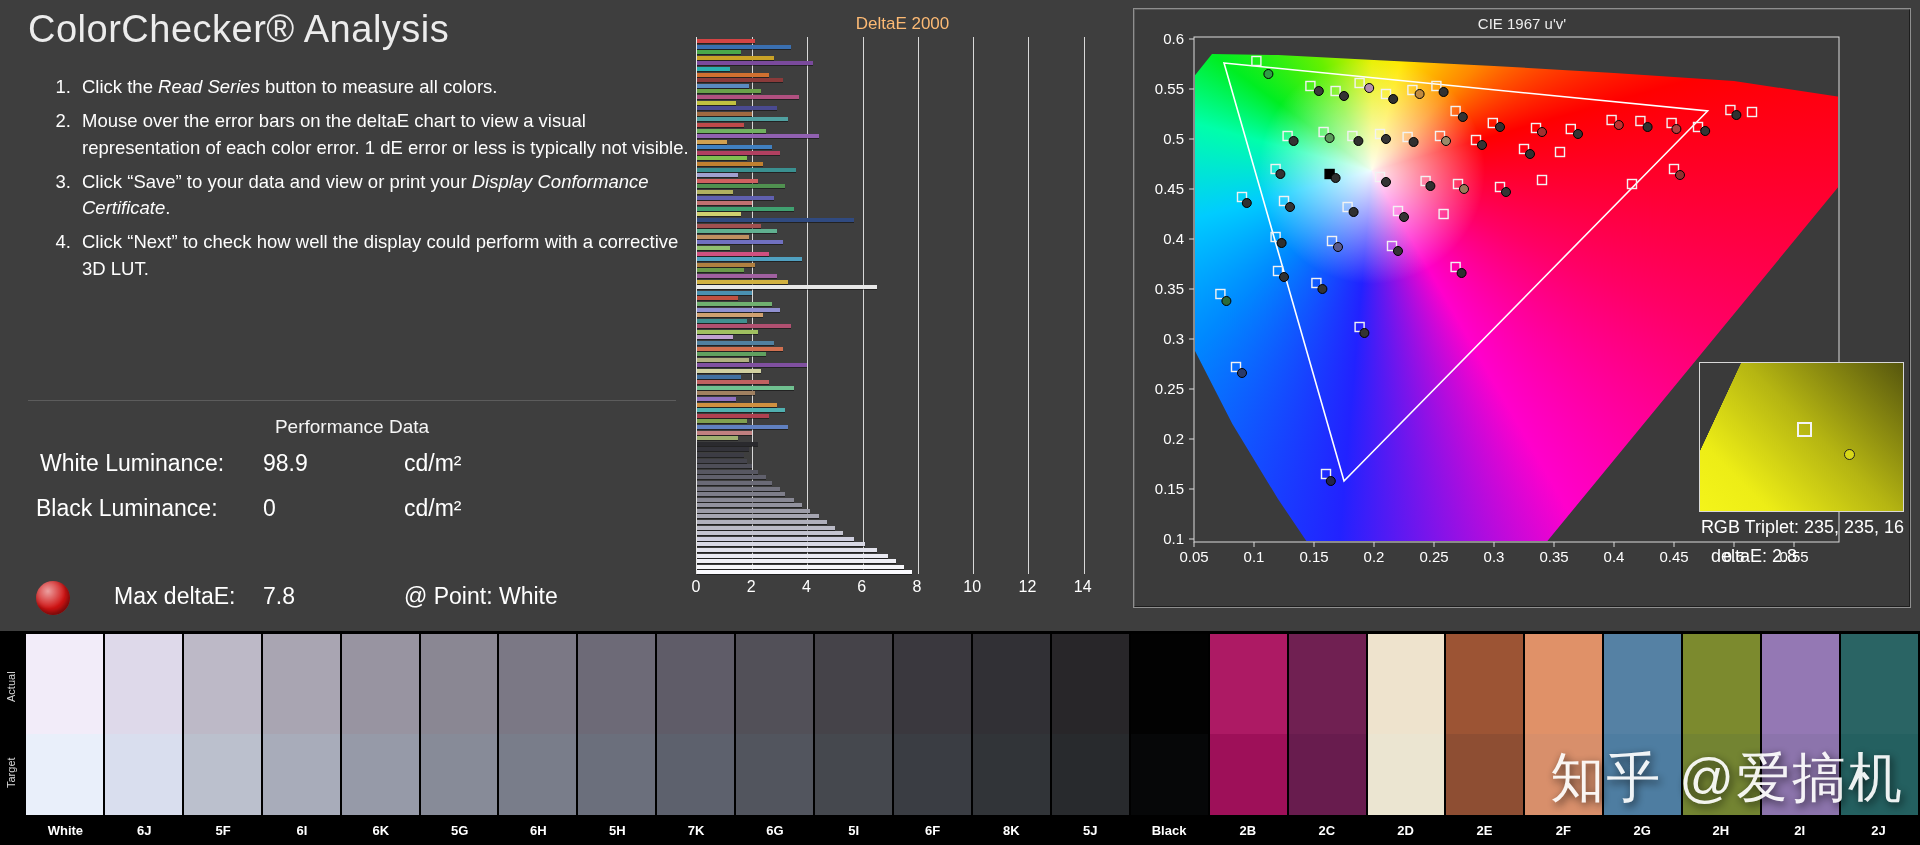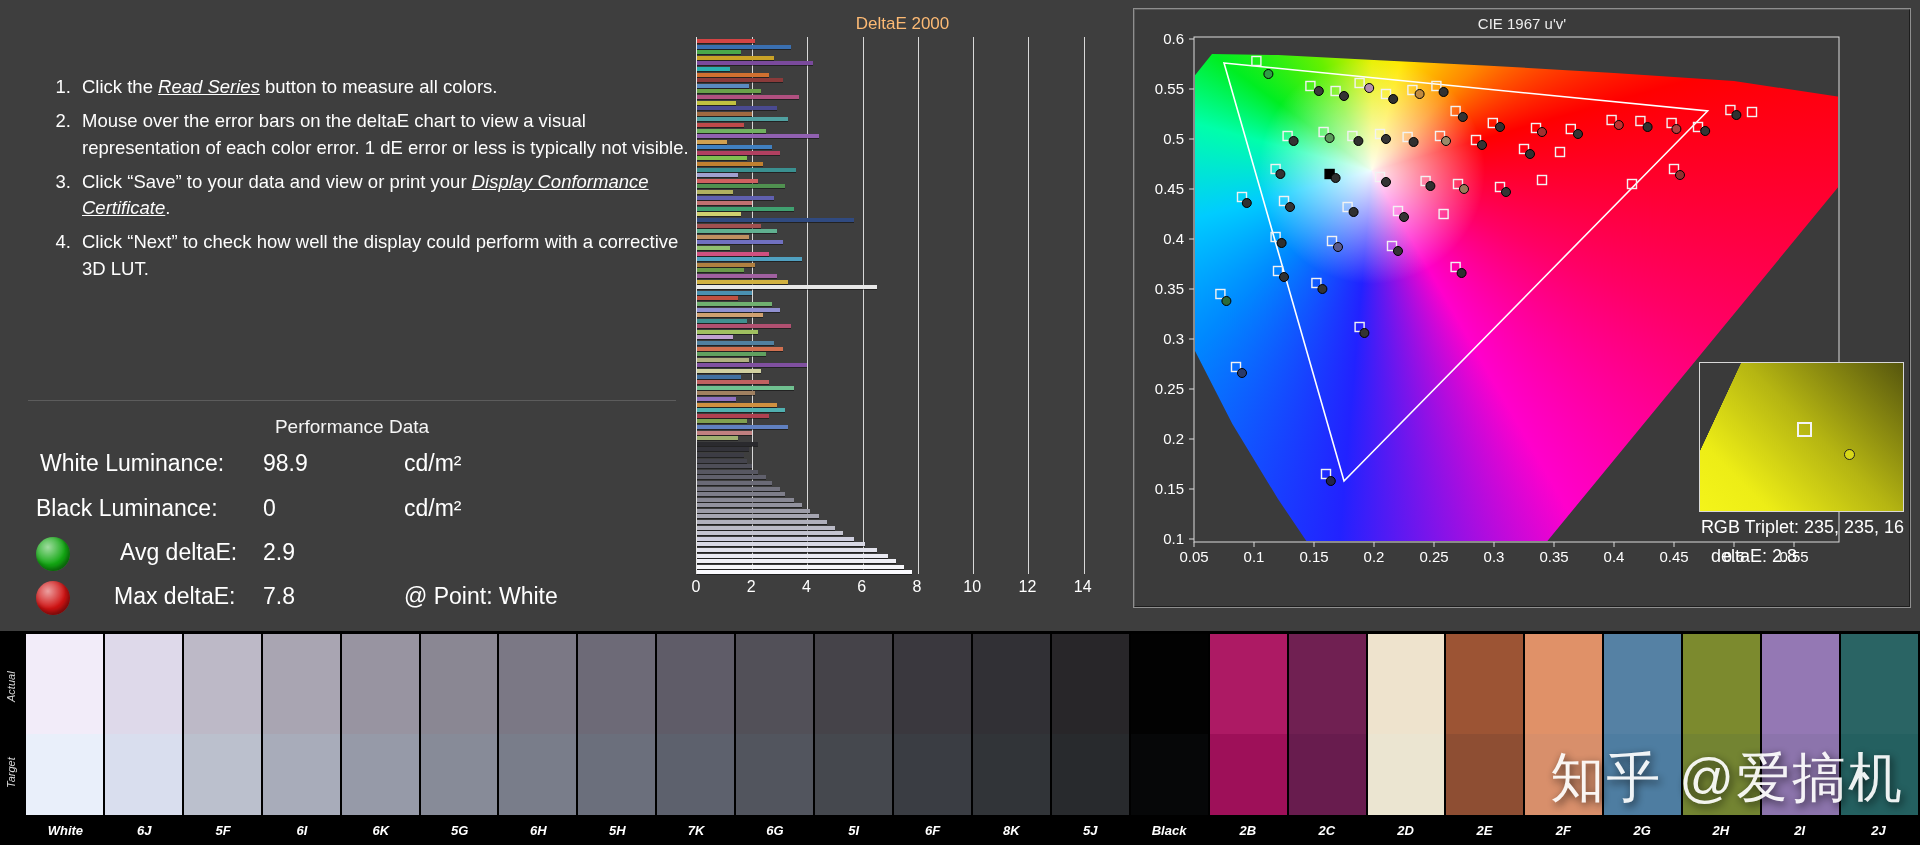--- a/index.html
+++ b/index.html
@@ -5,21 +5,21 @@
   html,body{margin:0;padding:0;background:#2a2a2a;}
   .app{position:relative;width:1920px;height:845px;background:#3e3e3e;overflow:hidden;
        font-family:"Liberation Sans","DejaVu Sans",sans-serif;color:#fff;}
 
   
   .left{position:absolute;left:28px;top:8px;width:668px;height:618px;}
   .left h1{position:absolute;left:0;top:0;margin:0;font-size:38px;font-weight:400;color:#ececec;letter-spacing:.5px;}
   .instr{position:absolute;left:18px;top:66px;width:630px;margin:0;padding-left:30px;
          font-size:18.5px;line-height:1.42;color:#fdfdfd;}
   .instr li{margin-bottom:8px;padding-left:6px;}
-  .instr em{font-style:italic;text-decoration:underline;}
+  .instr em{font-style:italic;}
   .instr .extra{margin-top:0;}
   .divider{position:absolute;left:0;top:392px;width:648px;border:none;border-top:1px solid #5c5c5c;margin:0;}
   .perf-title{position:absolute;left:0;top:408px;width:648px;text-align:center;font-size:19px;color:#f5f5f5;}
   .perf-row{position:absolute;left:0;width:668px;height:42px;font-size:23px;}
   .r1{top:438px;} .r2{top:483px;} .r3{top:527px;} .r4{top:571px;}
   .perf-row span{position:absolute;top:4px;white-space:nowrap;}
   .r1 .pl{left:12px;} .r2 .pl{left:8px;} .r3 .pl{left:92px;} .r4 .pl{left:86px;}
   .pv{left:235px;} .pu{left:376px;} .pp{left:376px;}
   .dot{position:absolute;left:8px;top:2px;width:34px;height:34px;border-radius:50%;
        background-image:radial-gradient(circle at 35% 30%, rgba(255,255,255,.6), rgba(255,255,255,0) 55%);
@@ -52,64 +52,60 @@
     background:
       linear-gradient(115deg, #3a3a3a 0 15%, rgba(0,0,0,0) 15.2%),
       linear-gradient(225deg, #56560e 0%, #b5b512 45%, #eded16 80%, #f4f41a 100%);}
   .inset-square{position:absolute;left:48%;top:40%;width:11px;height:11px;border:2px solid #f4f4f4;}
   .inset-circle{position:absolute;left:71%;top:58%;width:9px;height:9px;border-radius:50%;
                 background:#d8d818;border:1.5px solid #222;}
   .tip1,.tip2{position:absolute;left:470px;width:300px;text-align:center;font-size:18px;color:#fff;}
   .tip1{top:508px;text-align:right;} .tip2{top:537px;}
 
   
-  .strip{position:absolute;left:0;top:631px;width:1920px;height:214px;background:#000;font-style:italic;}
+  .strip{position:absolute;left:0;top:631px;width:1920px;height:214px;background:#000;}
   .vlab{position:absolute;left:5px;writing-mode:vertical-rl;transform:rotate(180deg);
         font-size:11px;color:#d8d8d8;text-align:center;}
   .vlab-a{top:12px;height:88px;} .vlab-t{top:102px;height:80px;}
   .sw-grid{position:absolute;left:26px;right:2px;top:3px;height:181px;display:grid;
            grid-template-columns:repeat(24,1fr);gap:2px;}
   .sw-col{display:flex;flex-direction:column;}
   .sw-actual{height:55%;} .sw-target{height:45%;}
   .sw-labels{position:absolute;left:26px;right:2px;top:188px;height:26px;display:grid;
              grid-template-columns:repeat(24,1fr);}
   .sw-label{color:#fff;font-size:13px;font-weight:bold;text-align:center;line-height:24px;}
 
   .watermark{position:absolute;right:16px;top:742px;font-size:54px;color:#fdfdfd;opacity:.93;
              letter-spacing:2px;text-shadow:2px 3px 8px rgba(0,0,0,.75);}
 </style>
 </head>
 <body>
 
 <div class="app">
 
   <section class="left">
+    <h1>ColorChecker® Analysis</h1>
     <ol class="instr">
       <li><span>Click the </span><em>Read Series</em><span> button to measure all colors.</span><div class="extra"></div></li>
       <li><span>Mouse over the error bars on the deltaE chart to view a visual representation of each color error. 1 dE error or less is typically not visible.</span><em></em><span></span></li>
       <li><span>Click “Save” to your data and view or print your </span><em>Display Conformance Certificate</em><span>.</span><div class="extra"></div></li>
       <li><span>Click “Next” to check how well the display could perform with a corrective 3D LUT.</span><em></em><span></span><div class="extra"></div></li>
     </ol>
     <hr class="divider">
     <div class="perf-title">Performance Data</div>
 
     <div class="perf-row r1">
       <span class="pl">White Luminance:</span>
       <span class="pv">98.9</span>
       <span class="pu">cd/m²</span>
     </div>
     <div class="perf-row r2">
       <span class="pl">Black Luminance:</span>
       <span class="pv">0</span>
       <span class="pu">cd/m²</span>
-    </div>
-    <div class="perf-row r3">
-      <i class="dot" style="background-color: rgb(18, 168, 18);"></i>
-      <span class="pl">Avg deltaE:</span>
-      <span class="pv">2.9</span>
     </div>
     <div class="perf-row r4">
       <i class="dot" style="background-color: rgb(207, 18, 18);"></i>
       <span class="pl">Max deltaE:</span>
       <span class="pv">7.8</span>
       <span class="pp">@ Point: White</span>
     </div>
   </section>
 
   <section class="deltae">

